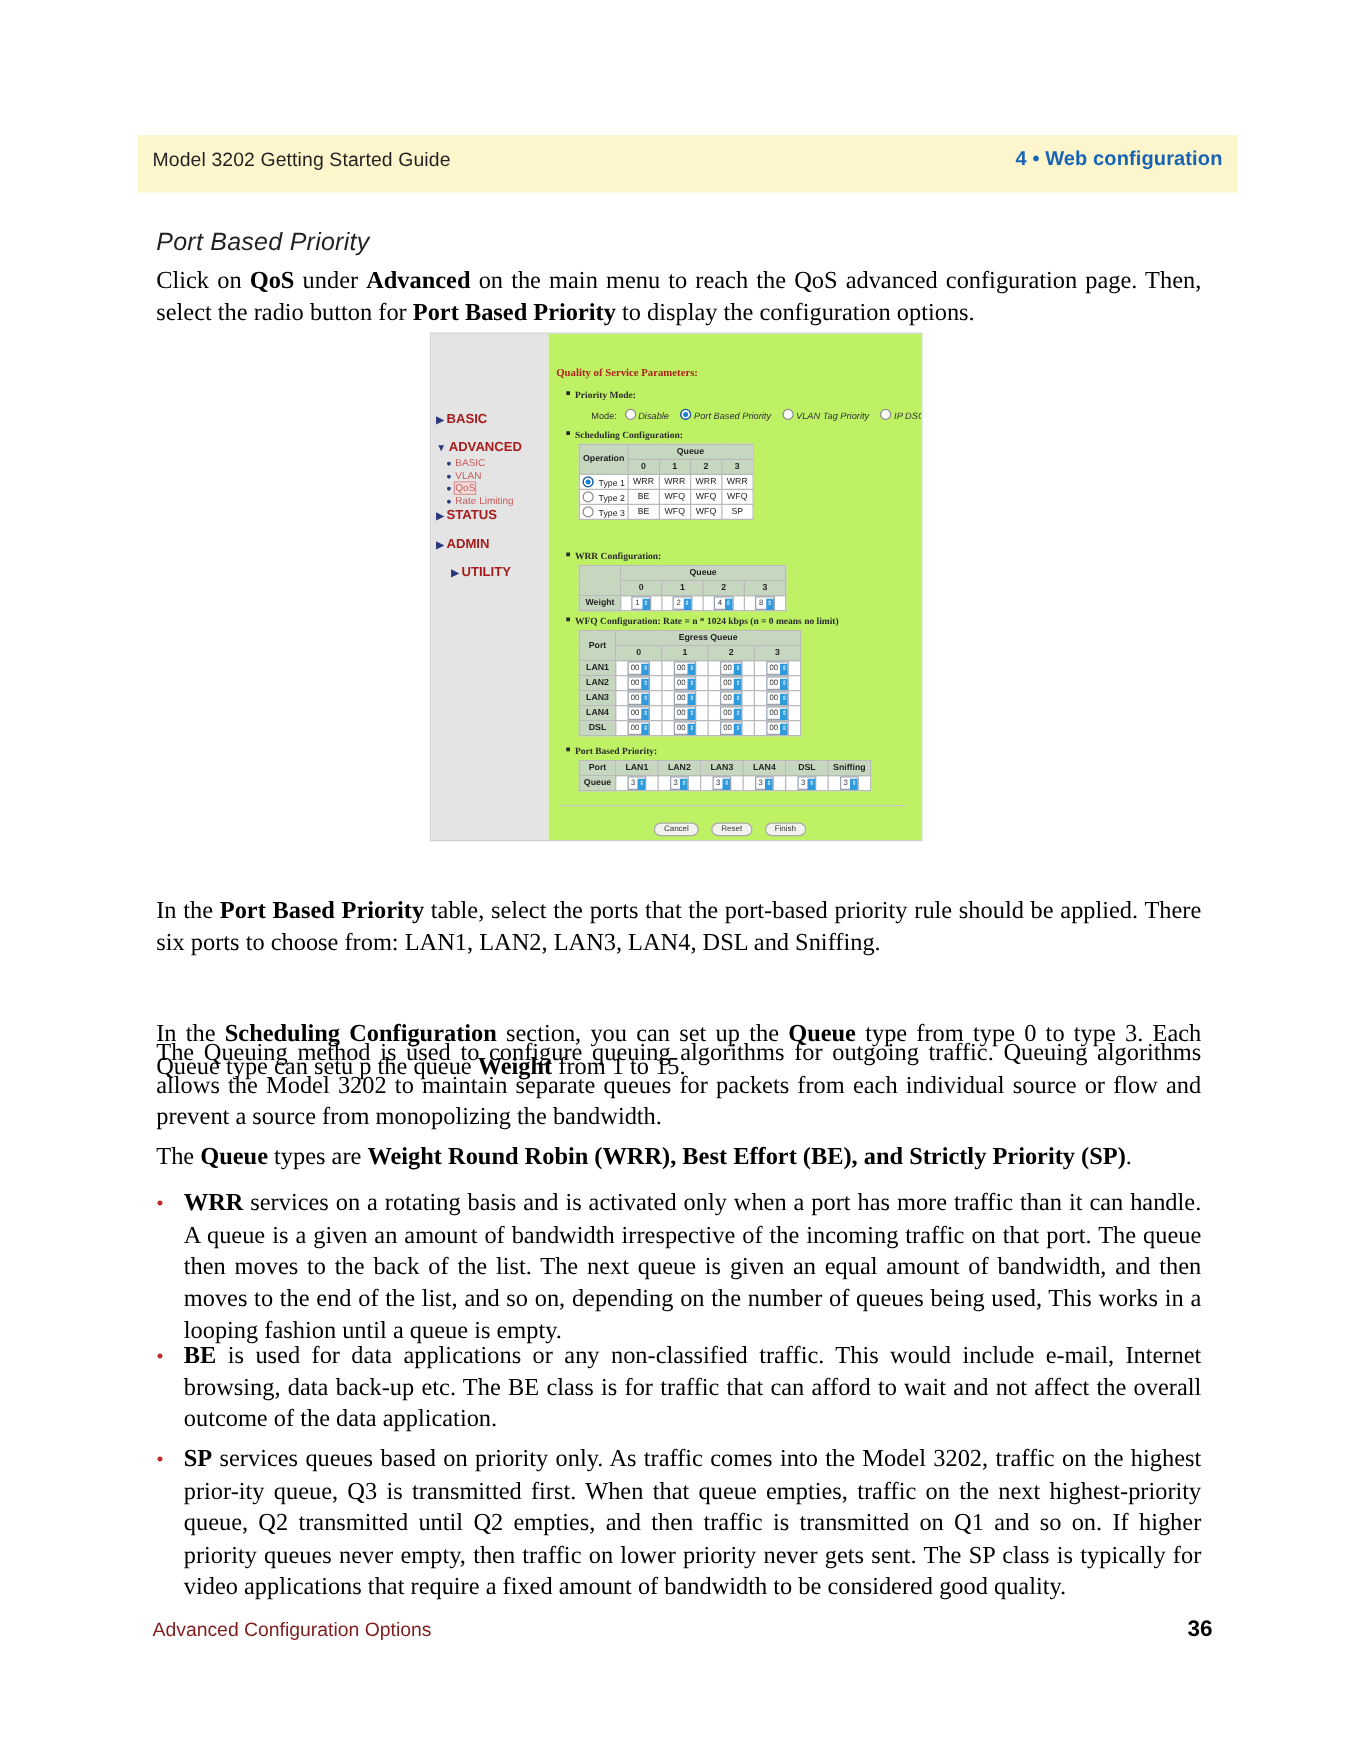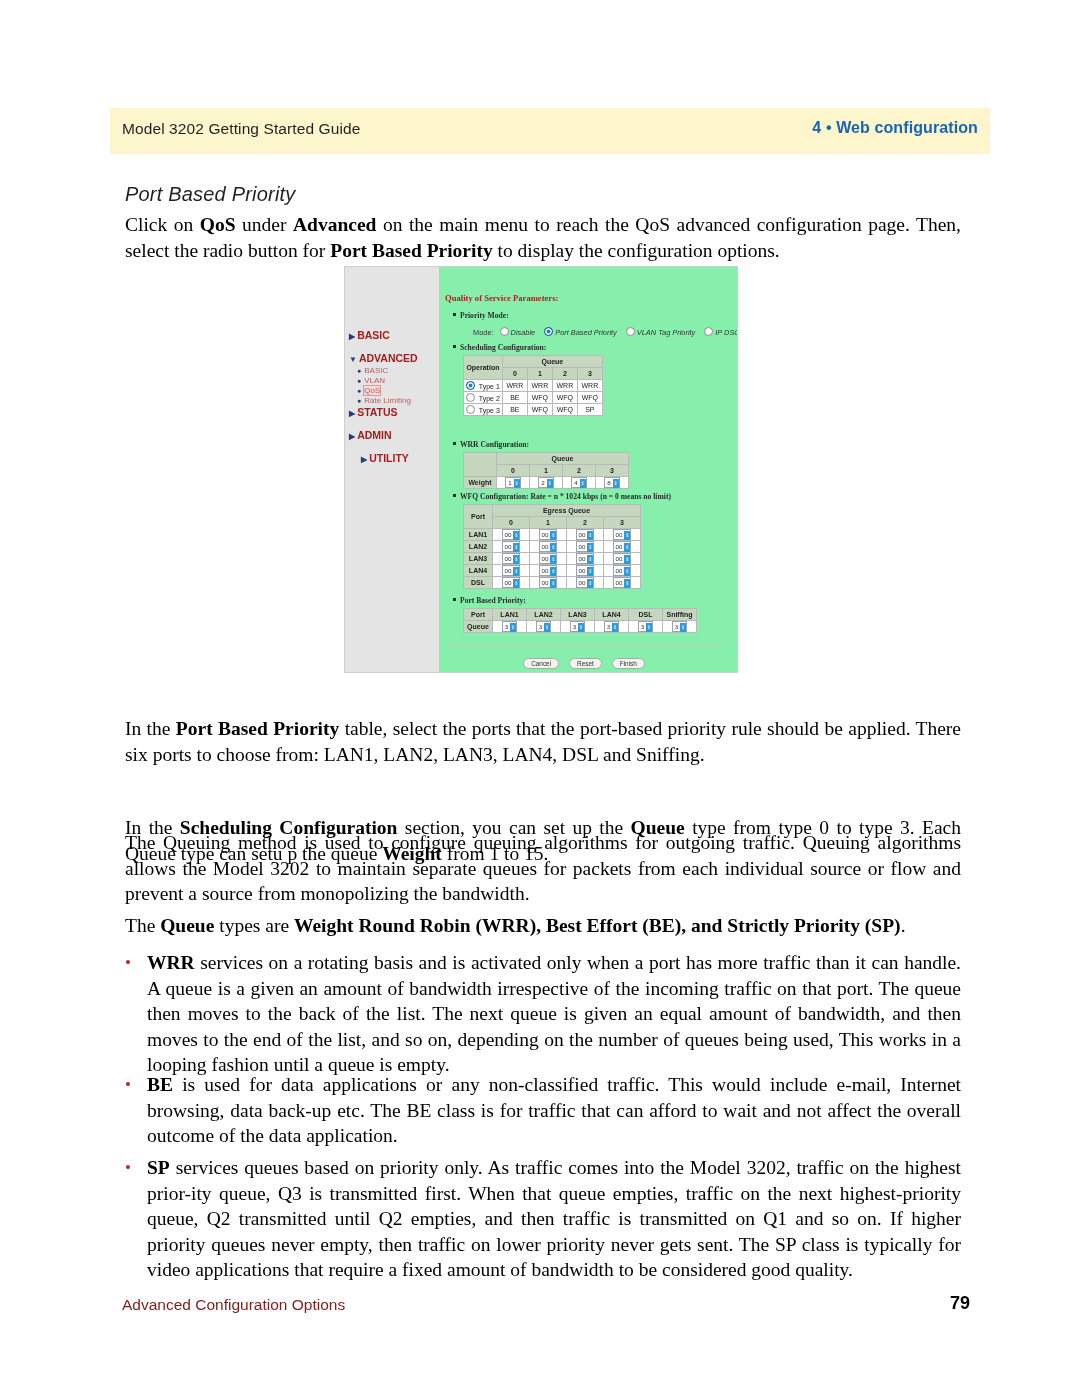--- a/index.html
+++ b/index.html
@@ -16,21 +16,21 @@
   
   .sect-title{position:absolute;left:125px;top:183px;font-family:"Liberation Sans",sans-serif;
       font-style:italic;font-size:20px;color:#231f20;letter-spacing:.2px;}
   .para{position:absolute;font-size:19.5px;line-height:25.5px;text-align:justify;color:#000;}
   .para b{font-weight:bold;}
 
   
   .figure{position:absolute;left:344px;top:266px;width:392px;height:405px;background:#ffffff;
       border:1px solid #cfcfcf;overflow:hidden;}
   .fig-side{position:absolute;left:0;top:0;width:94px;height:405px;background:#e4e4e4;}
-  .fig-main{position:absolute;left:94px;top:0;right:0;bottom:0;background:#86efac;}
+  .fig-main{position:absolute;left:94px;top:0;right:0;bottom:0;background:#bef264;}
 
   
   .navbar{position:absolute;left:96px;top:5px;width:294px;height:18px;background:#efefef;
       border-bottom:1px solid #c8c8c8;}
   .navbar .tab{position:absolute;top:3px;font-family:"Liberation Sans",sans-serif;font-weight:bold;
       font-size:9.5px;color:#b02020;text-align:center;}
 
   
   .menu{position:absolute;left:4px;top:0;width:90px;}
   .menu .top{font-family:"Liberation Sans",sans-serif;font-weight:bold;font-size:10.5px;
@@ -271,15 +271,15 @@
   <div class="para" id="p1" style="left:125px;top:716px;width:836px;">In the <b>Port Based Priority</b> table, select the ports that the port-based priority rule should be applied. There six ports to choose from: LAN1, LAN2, LAN3, LAN4, DSL and Sniffing.</div>
   <div class="para" id="p2" style="left:125px;top:775px;width:836px;margin-top:40px;">In the <b>Scheduling Configuration</b> section, you can set up the <b>Queue</b> type from type 0 to type 3. Each Queue type can setu p the queue <b>Weight</b> from 1 to 15.</div>
   <div class="para" id="p3" style="left:125px;top:830px;width:836px;">The Queuing method is used to configure queuing algorithms for outgoing traffic. Queuing algorithms allows the Model 3202 to maintain separate queues for packets from each individual source or flow and prevent a source from monopolizing the bandwidth.</div>
   <div class="para" id="p4" style="left:125px;top:913px;width:836px;">The <b>Queue</b> types are <b>Weight Round Robin (WRR), Best Effort (BE), and Strictly Priority (SP)</b>.</div>
 
   <div class="bul" id="b0" style="left:147px;top:950px;width:814px;"><span class="mk">•</span><span class="tx"><b>WRR</b> services on a rotating basis and is activated only when a port has more traffic than it can handle. A queue is a given an amount of bandwidth irrespective of the incoming traffic on that port. The queue then moves to the back of the list. The next queue is given an equal amount of bandwidth, and then moves to the end of the list, and so on, depending on the number of queues being used, This works in a looping fashion until a queue is empty.</span></div>
   <div class="bul" id="b1" style="left:147px;top:1072px;width:814px;"><span class="mk">•</span><span class="tx"><b>BE</b> is used for data applications or any non-classified traffic. This would include e-mail, Internet browsing, data back-up etc. The BE class is for traffic that can afford to wait and not affect the overall outcome of the data application.</span></div>
   <div class="bul" id="b2" style="left:147px;top:1155px;width:814px;"><span class="mk">•</span><span class="tx"><b>SP</b> services queues based on priority only. As traffic comes into the Model 3202, traffic on the highest prior-ity queue, Q3 is transmitted first. When that queue empties, traffic on the next highest-priority queue, Q2 transmitted until Q2 empties, and then traffic is transmitted on Q1 and so on. If higher priority queues never empty, then traffic on lower priority never gets sent. The SP class is typically for video applications that require a fixed amount of bandwidth to be considered good quality.</span></div>
 
   <div class="foot-left">Advanced Configuration Options</div>
-  <div class="foot-right">79</div>
+  <div class="foot-right">36</div>
 
 </div>
 
 </body></html>

